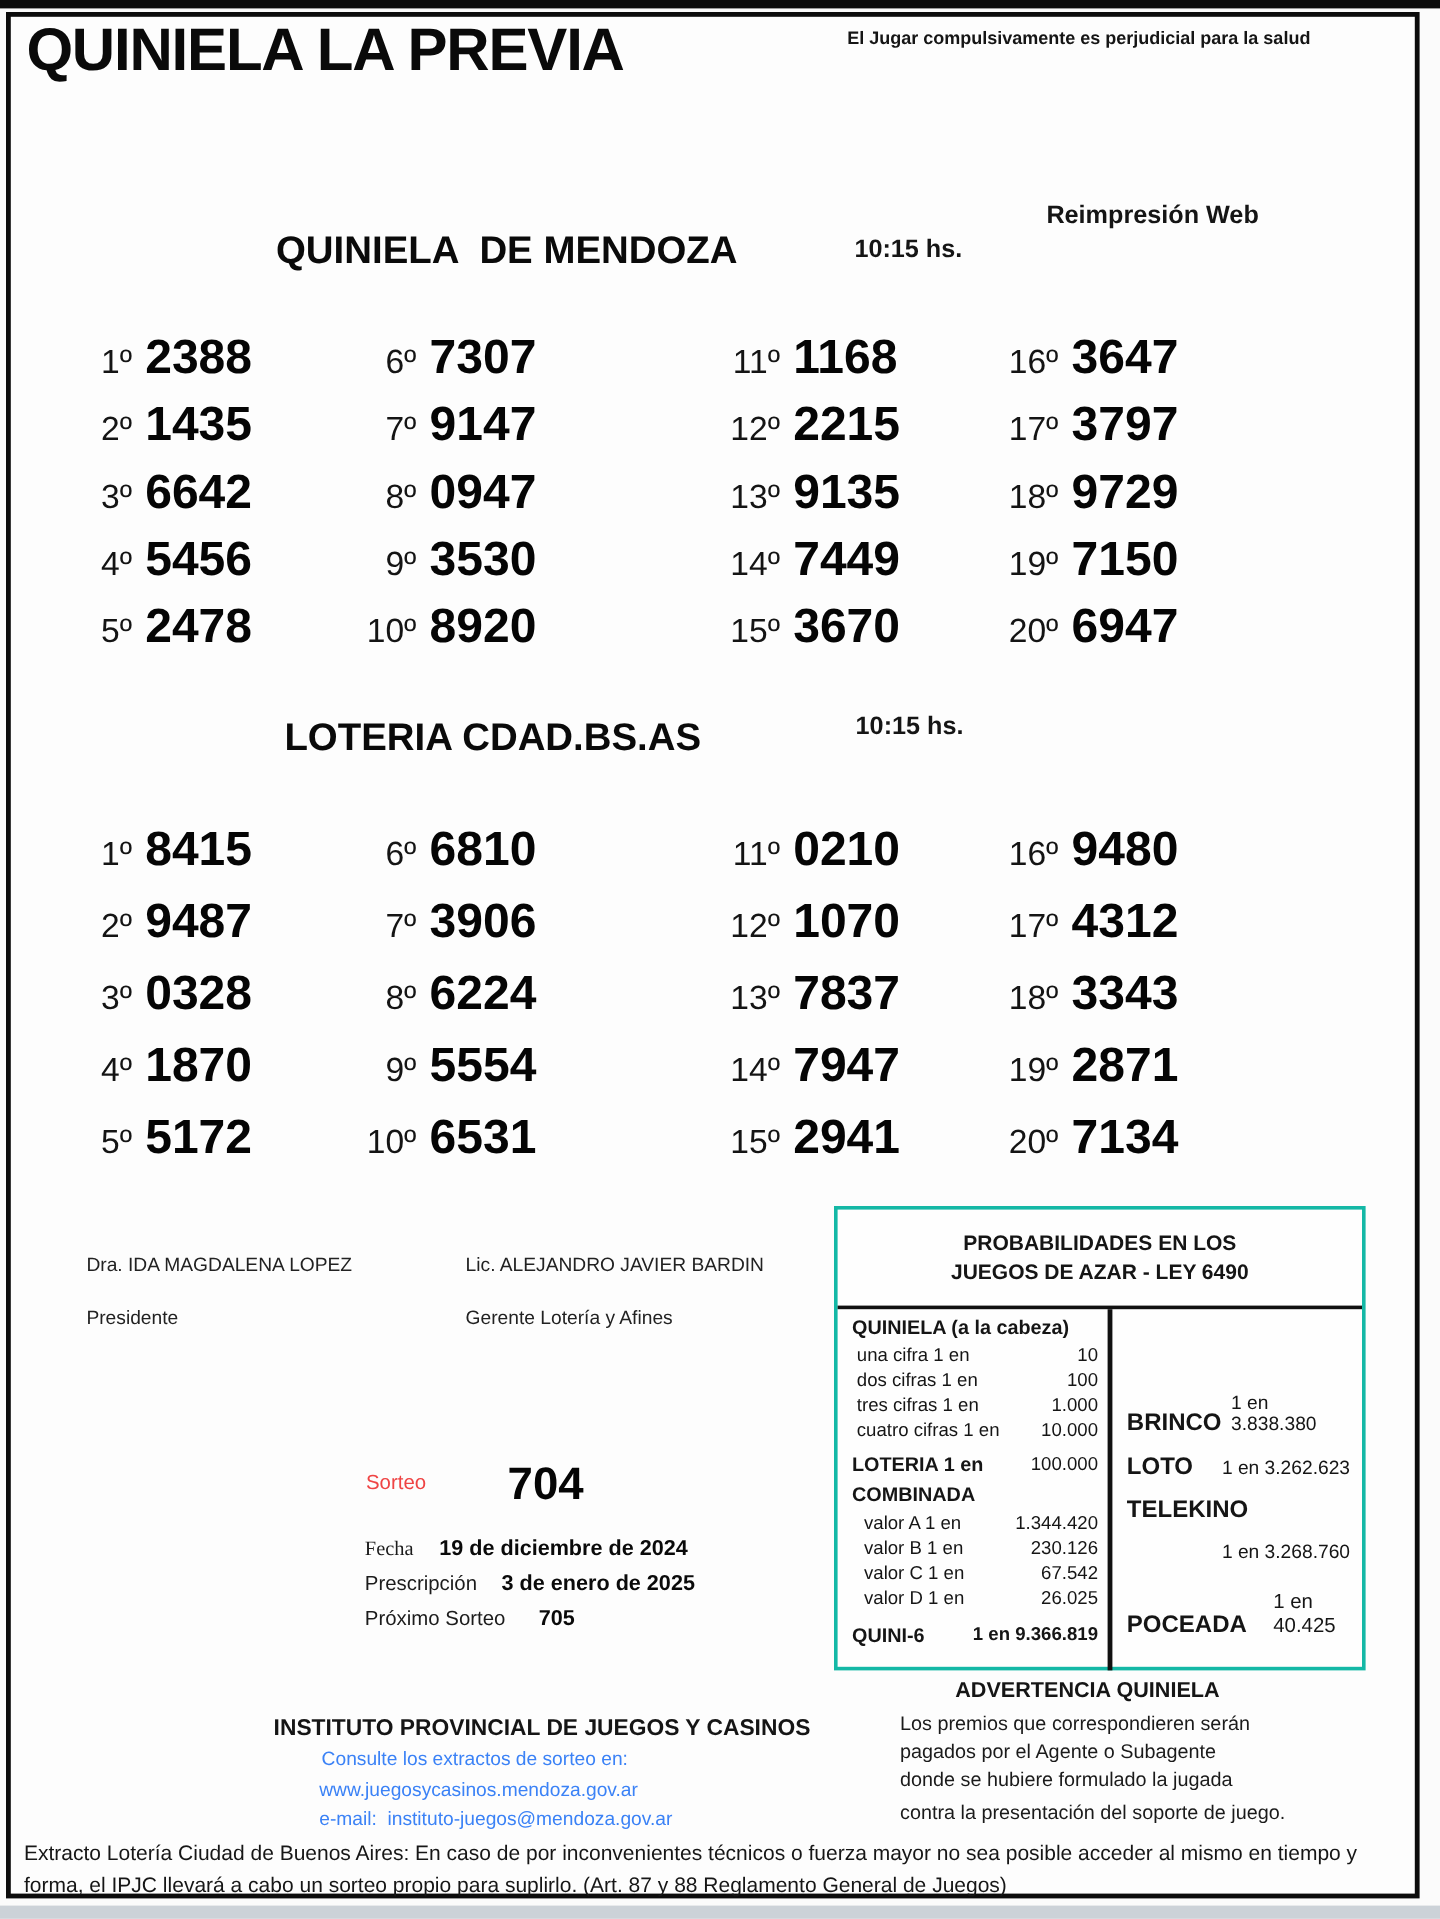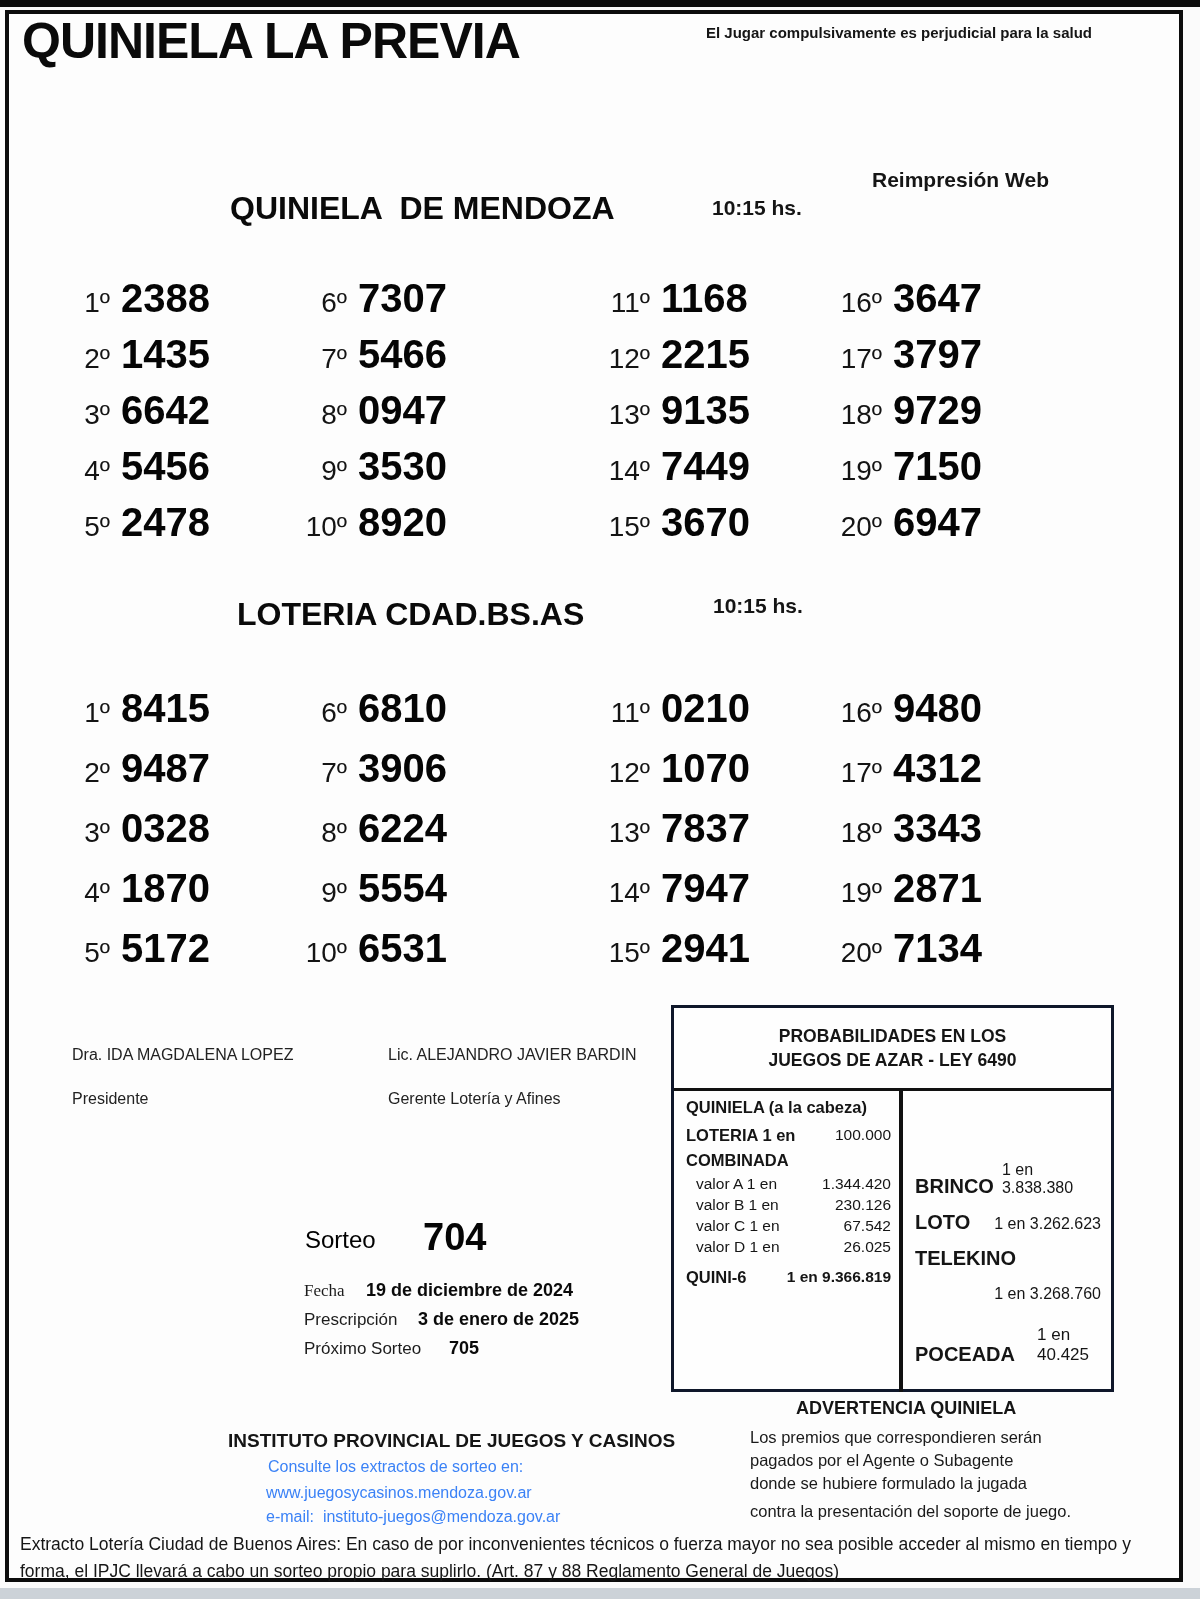--- a/index.html
+++ b/index.html
@@ -23,22 +23,22 @@
   .sec-time{font-size:21px;font-weight:bold;}
 
   .grid-host{position:absolute;left:0;top:0;width:1200px;height:1599px;pointer-events:none;}
   .rcell{position:absolute;white-space:nowrap;}
   .rpos{display:inline-block;width:52px;text-align:right;font-size:28px;color:#141414;}
   .rnum{font-size:40px;font-weight:bold;margin-left:11px;color:#050505;}
 
   .sig-name{font-size:16px;color:#222;}
   .sig-role{font-size:16px;color:#222;}
 
-  #prob-box{position:absolute;left:671px;top:1005px;width:443px;height:387px;
-    border:3px solid #0f172a;box-sizing:border-box;background:#fefefe;}
+  #prob-box{position:absolute;left:695px;top:1005px;width:443px;height:387px;
+    border:3px solid #14b8a6;box-sizing:border-box;background:#fefefe;}
   #prob-title{height:80px;border-bottom:3px solid #111;display:flex;flex-direction:column;
     align-items:center;justify-content:center;font-weight:bold;font-size:17.5px;line-height:24px;text-align:center;}
   #prob-cols{display:flex;height:301px;}
   #prob-left{width:229px;border-right:4px solid #111;box-sizing:border-box;padding:7px 8px 0 12px;}
   #prob-right{flex:1;padding:70px 10px 0 12px;box-sizing:border-box;}
   .prob-head{font-weight:bold;font-size:16.5px;margin-bottom:2px;}
   .prob-row{display:flex;justify-content:space-between;font-size:15.5px;line-height:21px;padding-left:4px;}
   .prob-row.indent{padding-left:10px;}
   .prob-bold-row{display:flex;justify-content:space-between;font-weight:bold;font-size:16.5px;}
   .prob-bold-row .val{font-weight:normal;font-size:15.5px;}
@@ -47,21 +47,21 @@
   #quini6-row{margin-top:11px;}
   #quini6-row .val{font-weight:bold;}
   .game{margin-bottom:14px;}
   .game-line{display:flex;align-items:flex-end;}
   .game-name{font-weight:bold;font-size:20px;line-height:22px;}
   .game-odds{font-size:16px;margin-left:auto;padding-left:8px;}
   .game.ownline .game-odds{display:block;text-align:right;margin-top:16px;}
   .game.last{margin-top:22px;}
   .game.last .game-odds{font-size:17px;margin-left:14px;}
 
-  .sorteo-label{font-size:24px;color:#000000;}
+  .sorteo-label{font-size:17px;color:#ef4444;}
   .sorteo-number{font-size:38px;font-weight:bold;color:#050505;}
   .info-label{font-size:17px;color:#1c1c1c;}
   .info-value{font-size:18px;font-weight:bold;color:#0a0a0a;}
 
   .adv-title{font-size:18px;font-weight:bold;}
   .adv-line{position:absolute;white-space:pre;font-size:16.5px;color:#1a1a1a;}
 
   .inst-name{font-size:19px;font-weight:bold;}
   .inst-line{font-size:16px;color:#3b82f6;margin-left:40px;}
 
@@ -83,21 +83,21 @@
 <div class="abs sec-title" style="left:237px;top:596px;">LOTERIA CDAD.BS.AS</div>
 <div class="abs sec-time" style="left:713px;top:594px;">10:15 hs.</div>
 
 <div class="grid-host" id="grid-0">
     <div class="rcell" style="left: 58px; top: 276px;"><span class="rpos">1º</span><span class="rnum">2388</span></div>
     <div class="rcell" style="left: 58px; top: 332px;"><span class="rpos">2º</span><span class="rnum">1435</span></div>
     <div class="rcell" style="left: 58px; top: 388px;"><span class="rpos">3º</span><span class="rnum">6642</span></div>
     <div class="rcell" style="left: 58px; top: 444px;"><span class="rpos">4º</span><span class="rnum">5456</span></div>
     <div class="rcell" style="left: 58px; top: 500px;"><span class="rpos">5º</span><span class="rnum">2478</span></div>
     <div class="rcell" style="left: 295px; top: 276px;"><span class="rpos">6º</span><span class="rnum">7307</span></div>
-    <div class="rcell" style="left: 295px; top: 332px;"><span class="rpos">7º</span><span class="rnum">5466</span></div>
+    <div class="rcell" style="left: 295px; top: 332px;"><span class="rpos">7º</span><span class="rnum">9147</span></div>
     <div class="rcell" style="left: 295px; top: 388px;"><span class="rpos">8º</span><span class="rnum">0947</span></div>
     <div class="rcell" style="left: 295px; top: 444px;"><span class="rpos">9º</span><span class="rnum">3530</span></div>
     <div class="rcell" style="left: 295px; top: 500px;"><span class="rpos">10º</span><span class="rnum">8920</span></div>
     <div class="rcell" style="left: 598px; top: 276px;"><span class="rpos">11º</span><span class="rnum">1168</span></div>
     <div class="rcell" style="left: 598px; top: 332px;"><span class="rpos">12º</span><span class="rnum">2215</span></div>
     <div class="rcell" style="left: 598px; top: 388px;"><span class="rpos">13º</span><span class="rnum">9135</span></div>
     <div class="rcell" style="left: 598px; top: 444px;"><span class="rpos">14º</span><span class="rnum">7449</span></div>
     <div class="rcell" style="left: 598px; top: 500px;"><span class="rpos">15º</span><span class="rnum">3670</span></div>
     <div class="rcell" style="left: 830px; top: 276px;"><span class="rpos">16º</span><span class="rnum">3647</span></div>
     <div class="rcell" style="left: 830px; top: 332px;"><span class="rpos">17º</span><span class="rnum">3797</span></div>
@@ -134,20 +134,38 @@
 <div class="abs sig-role" style="left:388px;top:1090px;">Gerente Lotería y Afines</div>
 
 <div id="prob-box">
   <div id="prob-title">
     <span>PROBABILIDADES EN LOS</span>
     <span>JUEGOS DE AZAR - LEY 6490</span>
   </div>
   <div id="prob-cols">
     <div id="prob-left">
       <div class="prob-head">QUINIELA (a la cabeza)</div>
+      <div id="quiniela-rows">
+          <div class="prob-row">
+            <span>una cifra  1 en</span>
+            <span>10</span>
+          </div>
+          <div class="prob-row">
+            <span>dos cifras 1 en</span>
+            <span>100</span>
+          </div>
+          <div class="prob-row">
+            <span>tres cifras 1 en</span>
+            <span>1.000</span>
+          </div>
+          <div class="prob-row">
+            <span>cuatro cifras 1 en</span>
+            <span>10.000</span>
+          </div>
+        </div>
       <div class="prob-bold-row" id="loteria-row">
         <span>LOTERIA  1 en</span>
         <span class="val">100.000</span>
       </div>
       <div class="prob-head" id="combinada-head">COMBINADA</div>
       <div id="combinada-rows">
           <div class="prob-row indent">
             <span>valor A 1 en</span>
             <span>1.344.420</span>
           </div>

